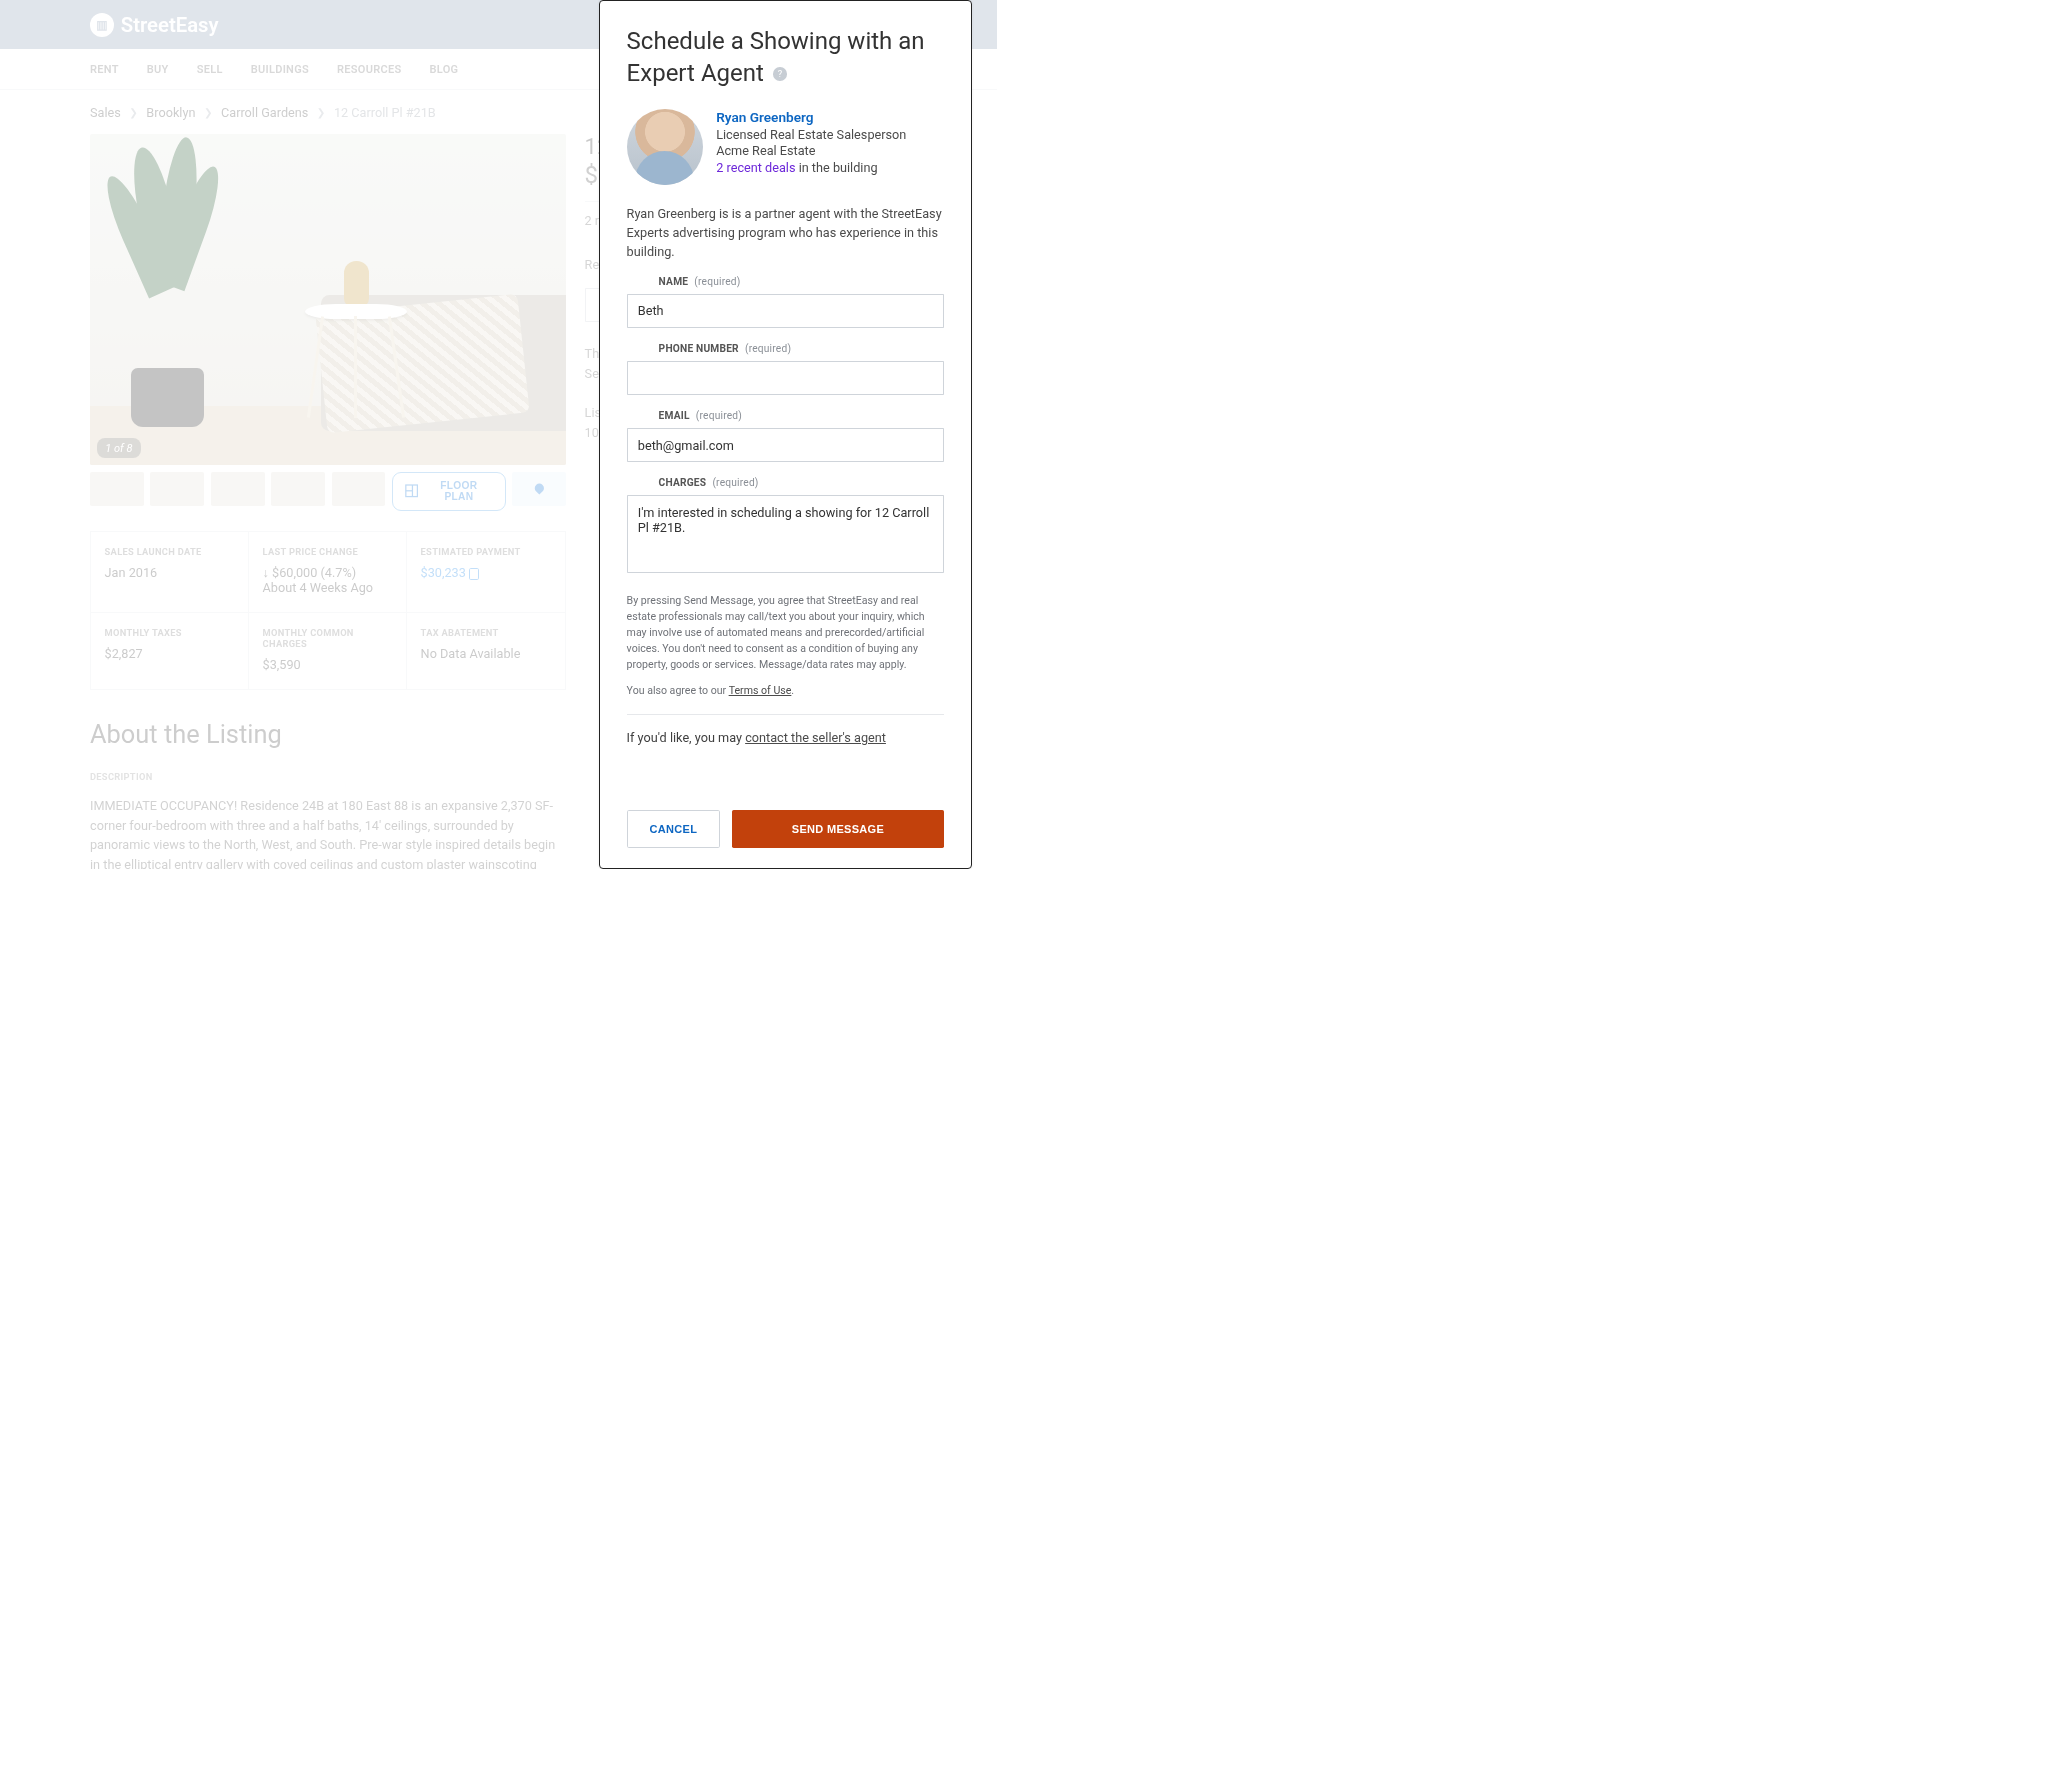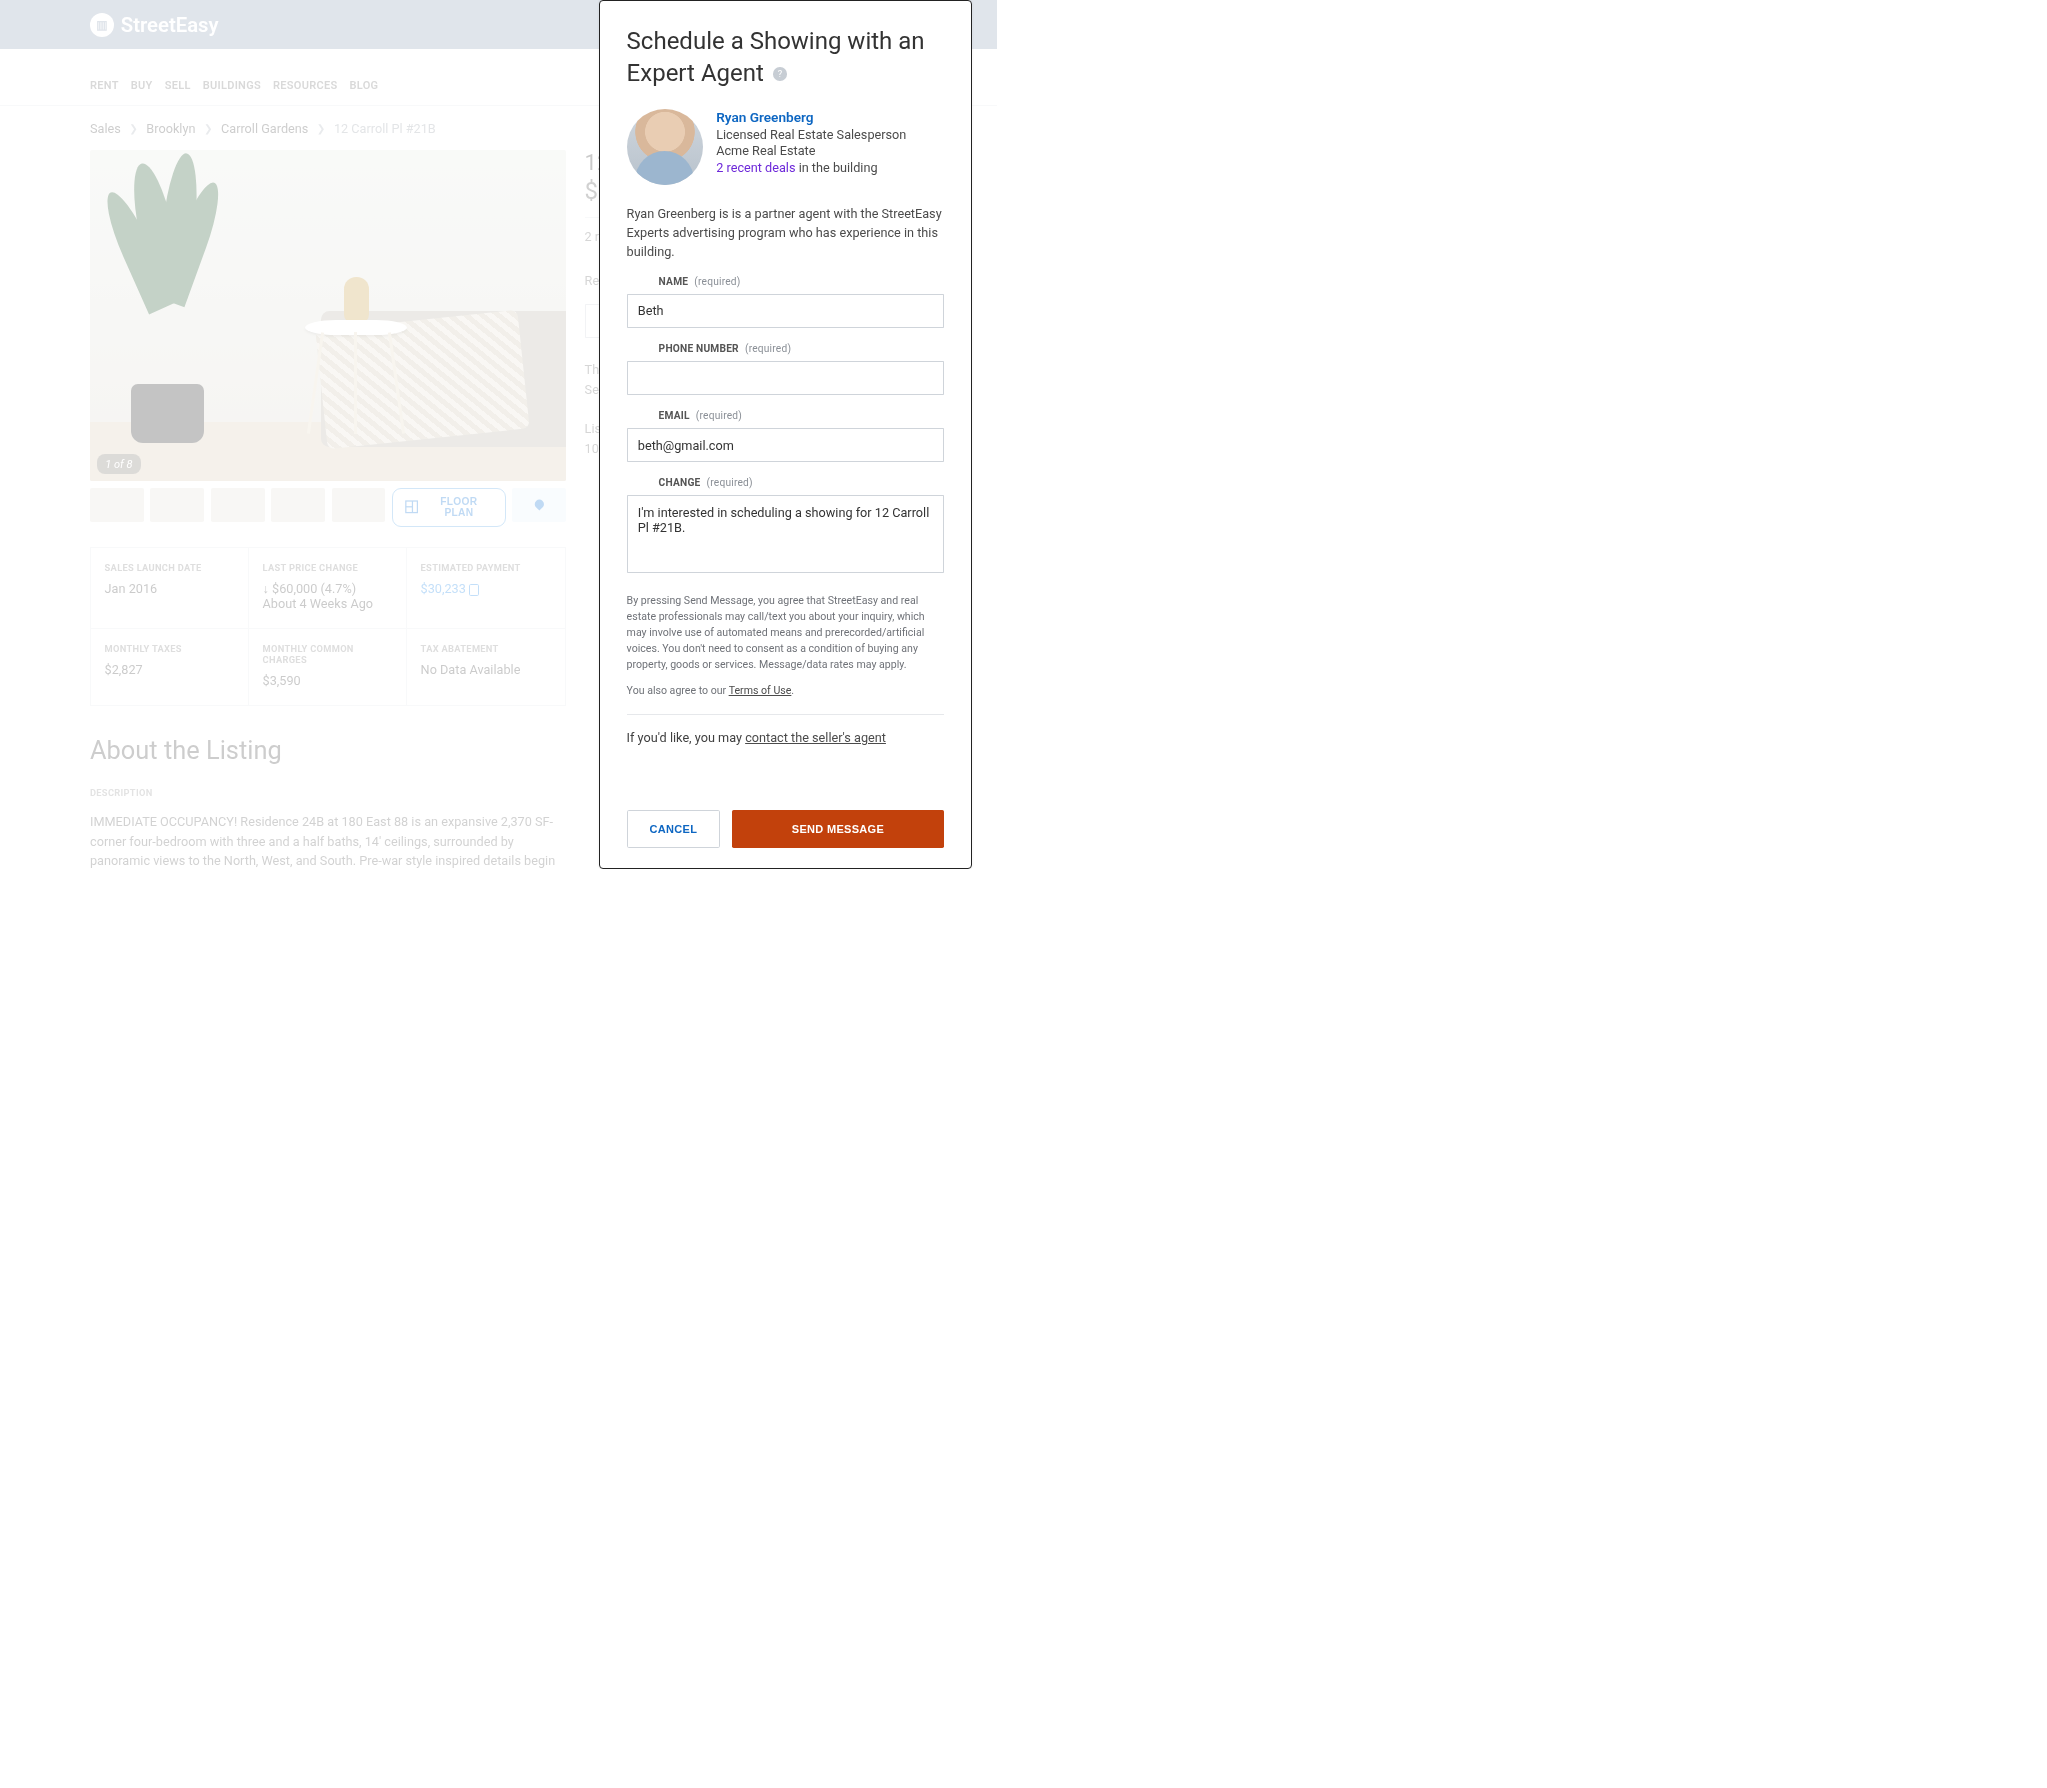--- a/index.html
+++ b/index.html
@@ -5,21 +5,21 @@
 * { box-sizing: border-box; margin: 0; padding: 0; }
 body { font-family: -apple-system, BlinkMacSystemFont, "Segoe UI", Roboto, Helvetica, Arial, sans-serif; background: #fff; color: #333; width:997px; height:869px; overflow:hidden; position:relative; }
 
 .page-overlay { position:absolute; inset:0; }
 .dim-bg { position:absolute; inset:0; background:#fff; }
 .dim-bg::after { content:""; position:absolute; inset:0; background:rgba(255,255,255,0.72); pointer-events:none; z-index:5; }
 
 .topbar { background:#90a0b6; height:49px; display:flex; align-items:center; padding:0 90px; position:relative; }
 .logo { display:flex; align-items:center; gap:6.8px; color:#fff; font-weight:600; font-size:20.3px; }
 .logo-icon { width:24px; height:24px; border-radius:50%; background:#fff; display:inline-flex; align-items:center; justify-content:center; color:#90a0b6; font-size:12px; font-weight:700; }
-.navbar { height:41px; border-bottom:0.8px solid #e5e8ec; display:flex; align-items:center; gap:12px; padding:0 90px; font-size:11px; color:#767676; font-weight:600; letter-spacing:0.3px;margin-top:16px; }
+.navbar { height:41px; border-bottom:0.8px solid #e5e8ec; display:flex; align-items:center; gap:28px; padding:0 90px; font-size:11px; color:#767676; font-weight:600; letter-spacing:0.3px; }
 .navbar a { color:#767676; text-decoration:none; }
 
 .crumbs { padding:15.3px 90px 0; font-size:12.7px; color:#6b6b6b; display:flex; align-items:center; gap:8.5px; }
 .crumbs a { color:#4e4e4e; text-decoration:none; }
 .chev { color:#b0b6bf; font-size:10.2px; }
 
 .content { display:flex; padding:13.6px 90px 0; gap:18.6px; }
 .left { width:476px; }
 .right { flex:1; min-width:0; }
 
@@ -223,21 +223,21 @@
       </div>
       <div class="form-group">
         <div class="form-label"><span>PHONE NUMBER</span> <span class="req">(required)</span></div>
         <input class="form-input" value="" style="">
       </div>
       <div class="form-group">
         <div class="form-label"><span>EMAIL</span> <span class="req">(required)</span></div>
         <input class="form-input" value="beth@gmail.com" style="">
       </div>
       <div class="form-group">
-        <div class="form-label"><span>CHANGE</span> <span class="req">(required)</span></div>
+        <div class="form-label"><span>CHARGES</span> <span class="req">(required)</span></div>
         <textarea class="form-textarea" style="">I'm interested in scheduling a showing for 12 Carroll Pl #21B.</textarea>
       </div>
 
       <div class="legal">By pressing Send Message, you agree that StreetEasy and real estate professionals may call/text you about your inquiry, which may involve use of automated means and prerecorded/artificial voices. You don't need to consent as a condition of buying any property, goods or services. Message/data rates may apply.</div>
       <div class="legal" style="margin-top:10.2px"><span>You also agree to our </span><a>Terms of Use</a>.</div>
       <div class="divider"></div>
       <div class="alt"><span>If you'd like, you may </span><a class="alt-link">contact the seller's agent</a></div>
     </div>
     <div class="panel-footer">
       <button class="btn btn-cancel">CANCEL</button>

